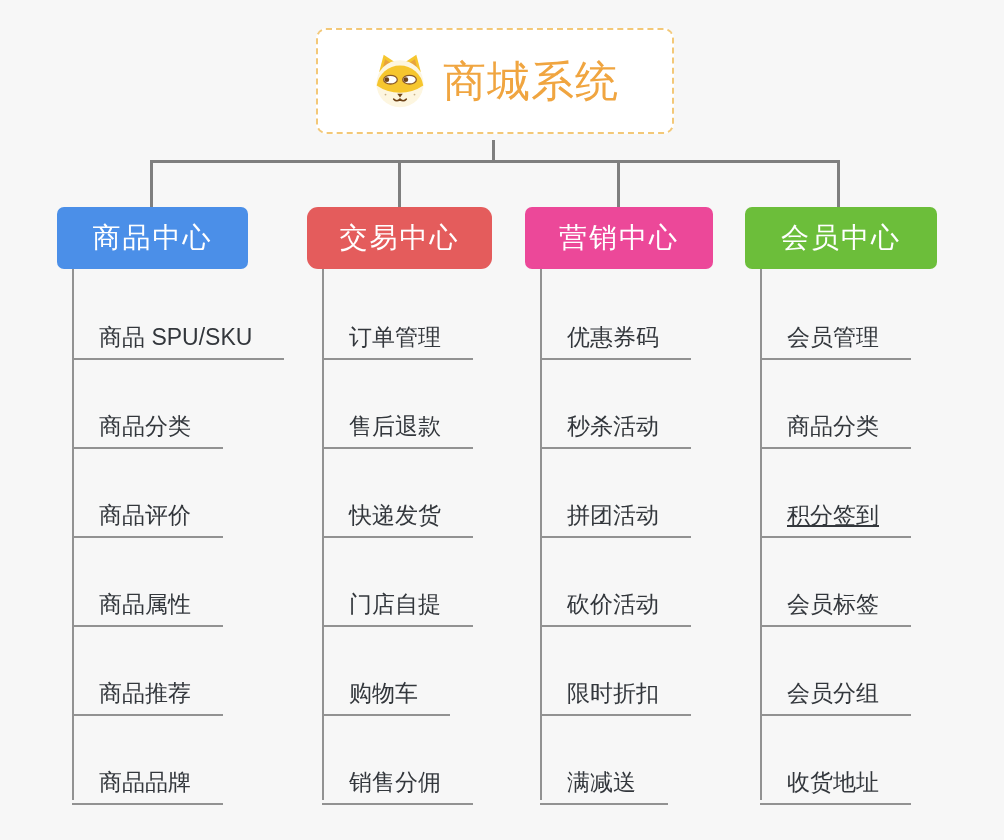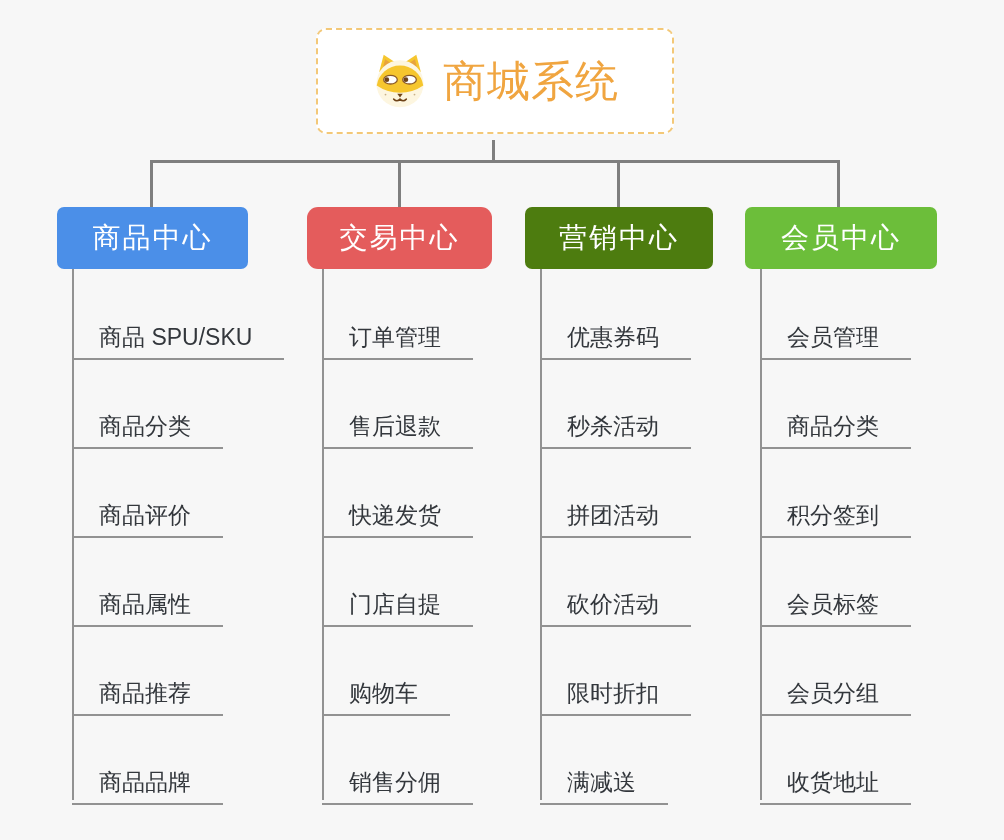--- a/index.html
+++ b/index.html
@@ -129,21 +129,21 @@
         <li class="item" style="top: 106px;">订单管理</li>
         <li class="item" style="top: 195px;">售后退款</li>
         <li class="item" style="top: 284px;">快递发货</li>
         <li class="item" style="top: 373px;">门店自提</li>
         <li class="item" style="top: 462px;">购物车</li>
         <li class="item" style="top: 551px;">销售分佣</li>
       </ul>
   </div>
 
   <div class="branch branch-3">
-    <div class="branch-header" style="background: #4d7c0f; border-radius: 7px;">
+    <div class="branch-header" style="background: #ec4899; border-radius: 7px;">
       <span>营销中心</span>
     </div>
     <div class="spine"></div>
     <ul class="items">
         <li class="item" style="top: 106px;">优惠券码</li>
         <li class="item" style="top: 195px; text-align: right;">秒杀活动</li>
         <li class="item" style="top: 284px;">拼团活动</li>
         <li class="item" style="top: 373px;">砍价活动</li>
         <li class="item" style="top: 462px;">限时折扣</li>
         <li class="item" style="top: 551px;">满减送</li>
@@ -151,20 +151,20 @@
   </div>
 
   <div class="branch branch-4">
     <div class="branch-header" style="background: rgb(108, 190, 58);">
       <span>会员中心</span>
     </div>
     <div class="spine"></div>
     <ul class="items">
         <li class="item" style="top: 106px;">会员管理</li>
         <li class="item" style="top: 195px;">商品分类</li>
-        <li class="item" style="top: 284px;">积分签到</li>
+        <li class="item" style="top: 284px; text-decoration: underline;">积分签到</li>
         <li class="item" style="top: 373px;">会员标签</li>
         <li class="item" style="top: 462px;">会员分组</li>
         <li class="item" style="top: 551px;">收货地址</li>
       </ul>
   </div>
 
 </div>
 
 </body></html>

